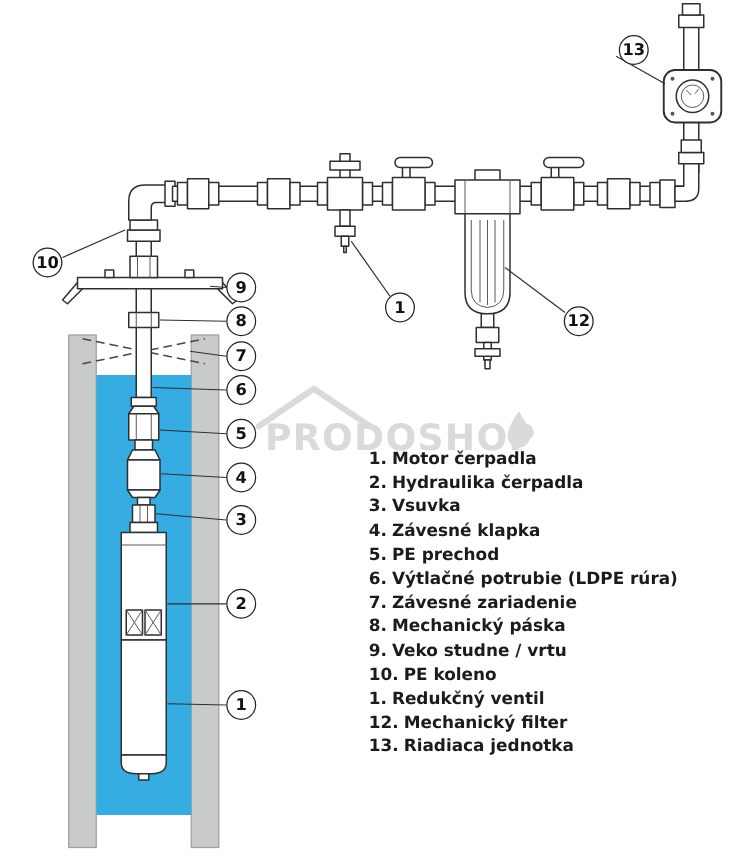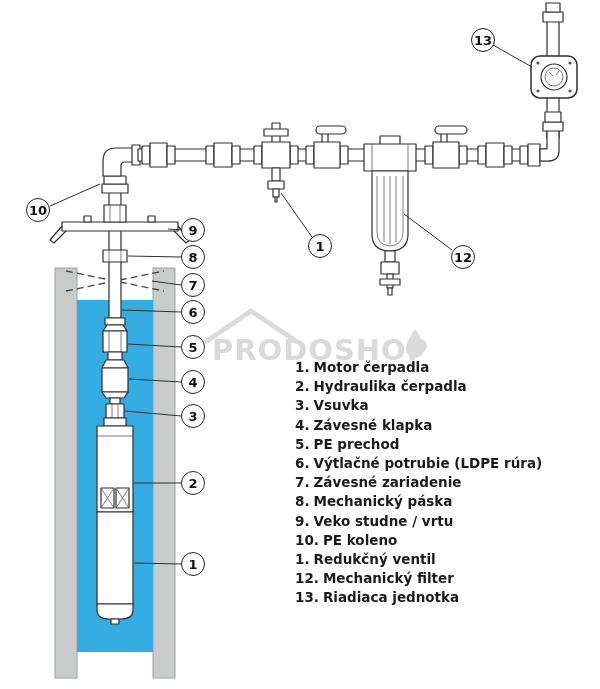--- a/index.html
+++ b/index.html
@@ -240,21 +240,21 @@
   <div class="callout" style="left:181px;top:404px">3</div>
   <div class="callout" style="left:181px;top:370px">4</div>
   <div class="callout" style="left:181px;top:335px">5</div>
   <div class="callout" style="left:181px;top:300px">6</div>
   <div class="callout" style="left:181px;top:273px">7</div>
   <div class="callout" style="left:181px;top:245px">8</div>
   <div class="callout" style="left:181px;top:218px">9</div>
   <div class="callout" style="left:26px;top:198px">10</div>
   <div class="callout" style="left:308px;top:234px">1</div>
   <div class="callout" style="left:451px;top:245px">12</div>
-  <div class="callout" style="left:471px;top:28px">13</div>
+  <div class="callout" style="left:495px;top:28px">13</div>
 
   <div class="legend">
   <div class="legend-item">
     <span class="legend-num">1.</span><span class="legend-label">Motor čerpadla</span>
   </div>
 
   <div class="legend-item">
     <span class="legend-num">2.</span><span class="legend-label">Hydraulika čerpadla</span>
   </div>
 

